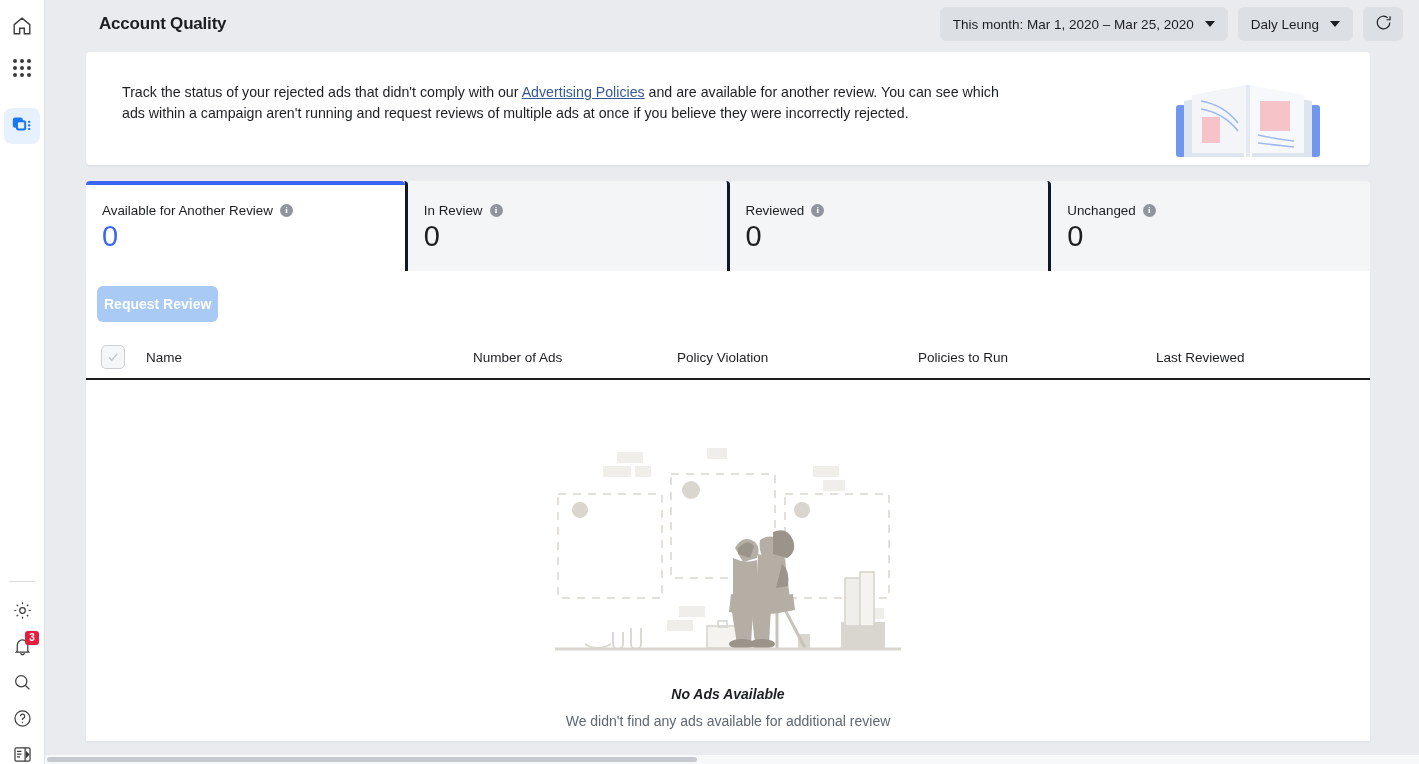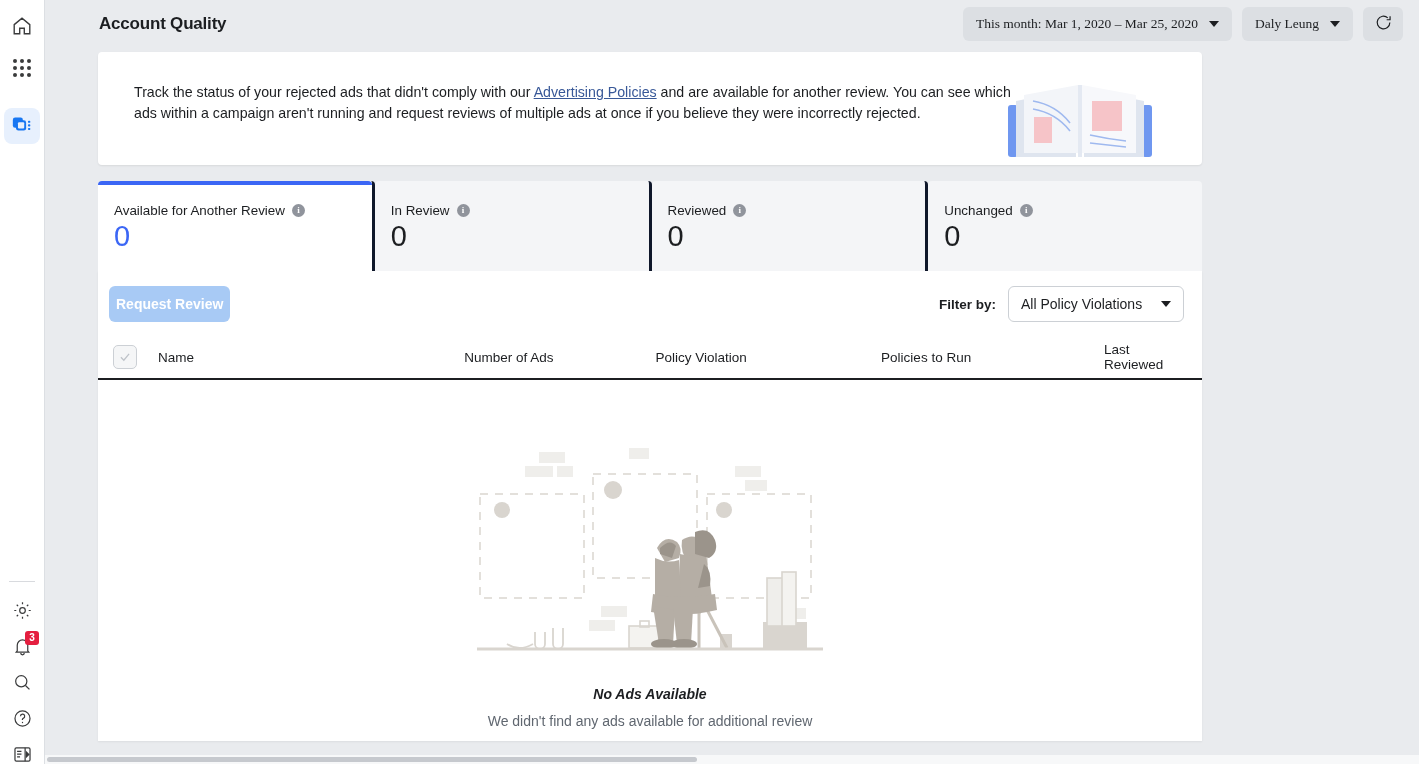--- a/index.html
+++ b/index.html
@@ -36,34 +36,34 @@
   }
   .dotgrid { display: grid; grid-template-columns: repeat(3, 4px); grid-gap: 3px; }
   .dotgrid i { width: 4px; height: 4px; background: #3a3b3c; border-radius: 50%; display:block; }
 
   
   .header {
     position: absolute; left: 45px; top: 0; right: 0; height: 48px;
     display: flex; align-items: center; padding: 0 16px 0 54px;
   }
   .page-title { font-size: 17px; font-weight: bold; letter-spacing: -0.2px; color: #1c1e21; }
-  .header-right { margin-left: auto; display: flex; align-items: center; gap: 10px; font-family: Liberation Serif, serif; }
+  .header-right { margin-left: auto; display: flex; align-items: center; gap: 10px; }
   .pill {
     background: #dcdfe3; border-radius: 6px; height: 34px;
     display: flex; align-items: center; gap: 11px; padding: 0 13px;
     font-size: 13.5px; color: #1c1e21; cursor: pointer; white-space: nowrap;
   }
   .pill.icon-only { padding: 0; width: 40px; justify-content: center; }
   .caret {
     width: 0; height: 0; border-left: 5px solid transparent;
     border-right: 5px solid transparent; border-top: 6px solid #1c1e21;
   }
 
   
-  .content { position: absolute; left: 98px; top: 52px; width: 1104px; }
+  .content { position: absolute; left: 86px; top: 52px; width: 1284px; }
 
   .banner {
     background: #fff; border-radius: 4px; height: 113px;
     position: relative; overflow: hidden;
     box-shadow: 0 1px 2px rgba(0,0,0,0.08);
     padding: 30px 36px;
   }
   .banner p {
     font-size: 14.2px; line-height: 21px; color: #1c1e21; max-width: 900px;
   }
@@ -321,27 +321,20 @@
         </div>
         <div class="card-value">0</div>
       </div>
     </div>
 
     <div class="panel">
 
       <div class="panel-top">
         <button class="btn-request" disabled="">Request Review</button>
 
-        <div class="filter-wrap">
-          <span class="filter-label">Filter by:</span>
-          <div class="select">
-            <span>All Policy Violations</span>
-            <span class="caret"></span>
-          </div>
-        </div>
       </div>
 
       <div class="thead">
         <div class="checkbox">
           <svg width="14" height="14" viewBox="0 0 24 24" fill="none" stroke="#bec3c9" stroke-width="2.2">
             <path d="M5 12.5 L10 17.5 L19 6.5"></path>
           </svg>
         </div>
         <div class="th" style="width:348px; padding-left:21px">Name</div>
         <div class="th" style="width:204px">Number of Ads</div>

